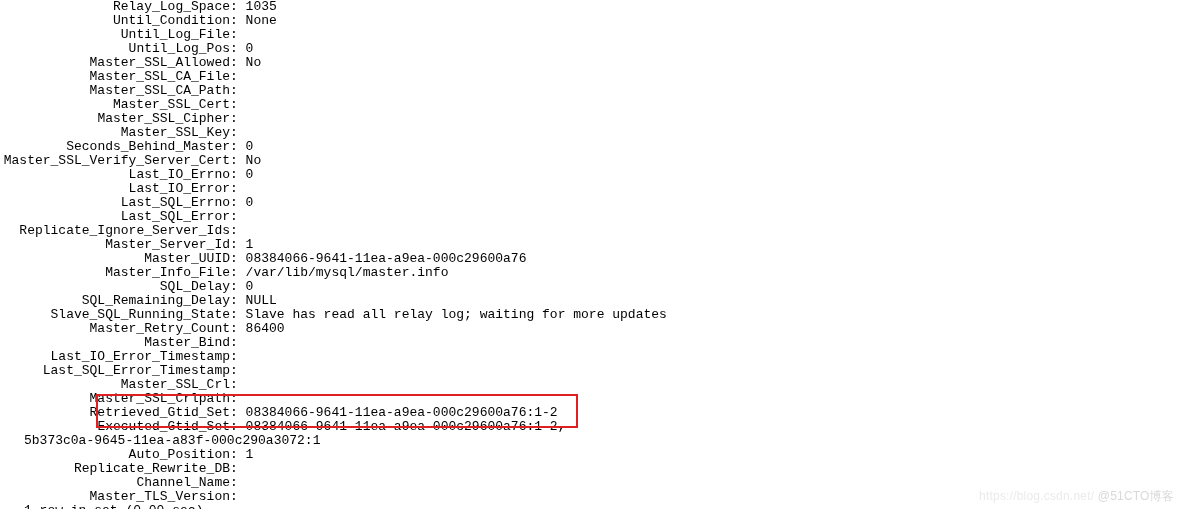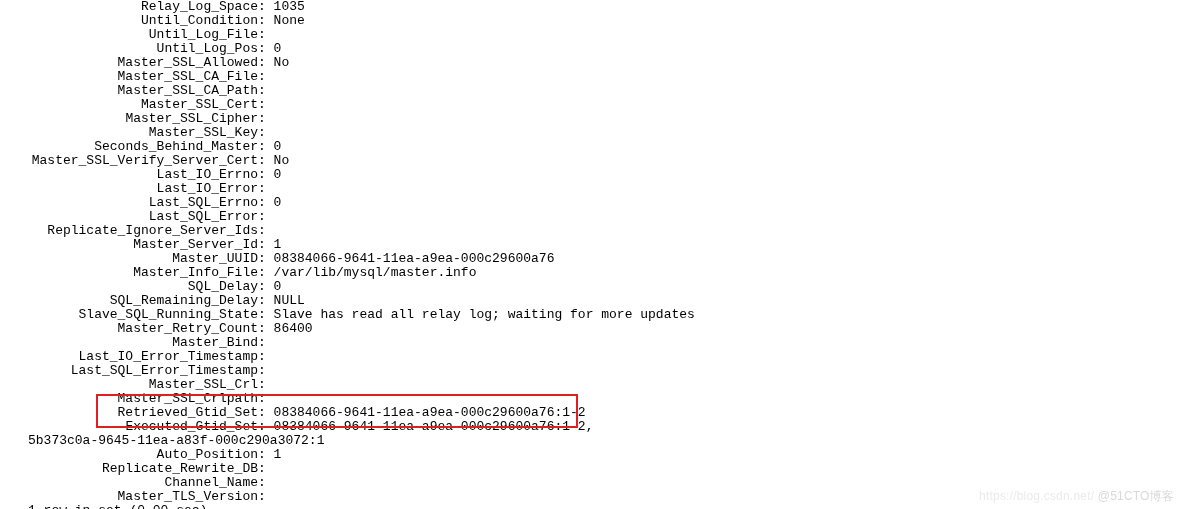--- a/index.html
+++ b/index.html
@@ -14,21 +14,20 @@
       height: 509px;
       overflow: hidden;
       position: relative;
     }
     .output {
       padding: 0 0 0 0;
       white-space: pre;
     }
     .row {
       display: block;
-      margin-left: 28px;
     }
     .label {
       display: inline-block;
       text-align: right;
       width: 230px;
     }
     .colon {
       display: inline;
     }
     .value {
@@ -37,20 +36,21 @@
     .redbox {
       position: absolute;
       border: 2px solid #e02020;
       left: 96px;
       top: 394px;
       width: 478px;
       height: 30px;
       pointer-events: none;
     }
     .continuation {
+      padding-left: 24px;
       font-family: Liberation Mono, monospace;
     }
     .watermark {
       position: absolute;
       right: 10px;
       bottom: 6px;
       font-family: Arial, sans-serif;
       font-size: 12px;
       color: #d9d9d9;
       letter-spacing: 0.2px;

